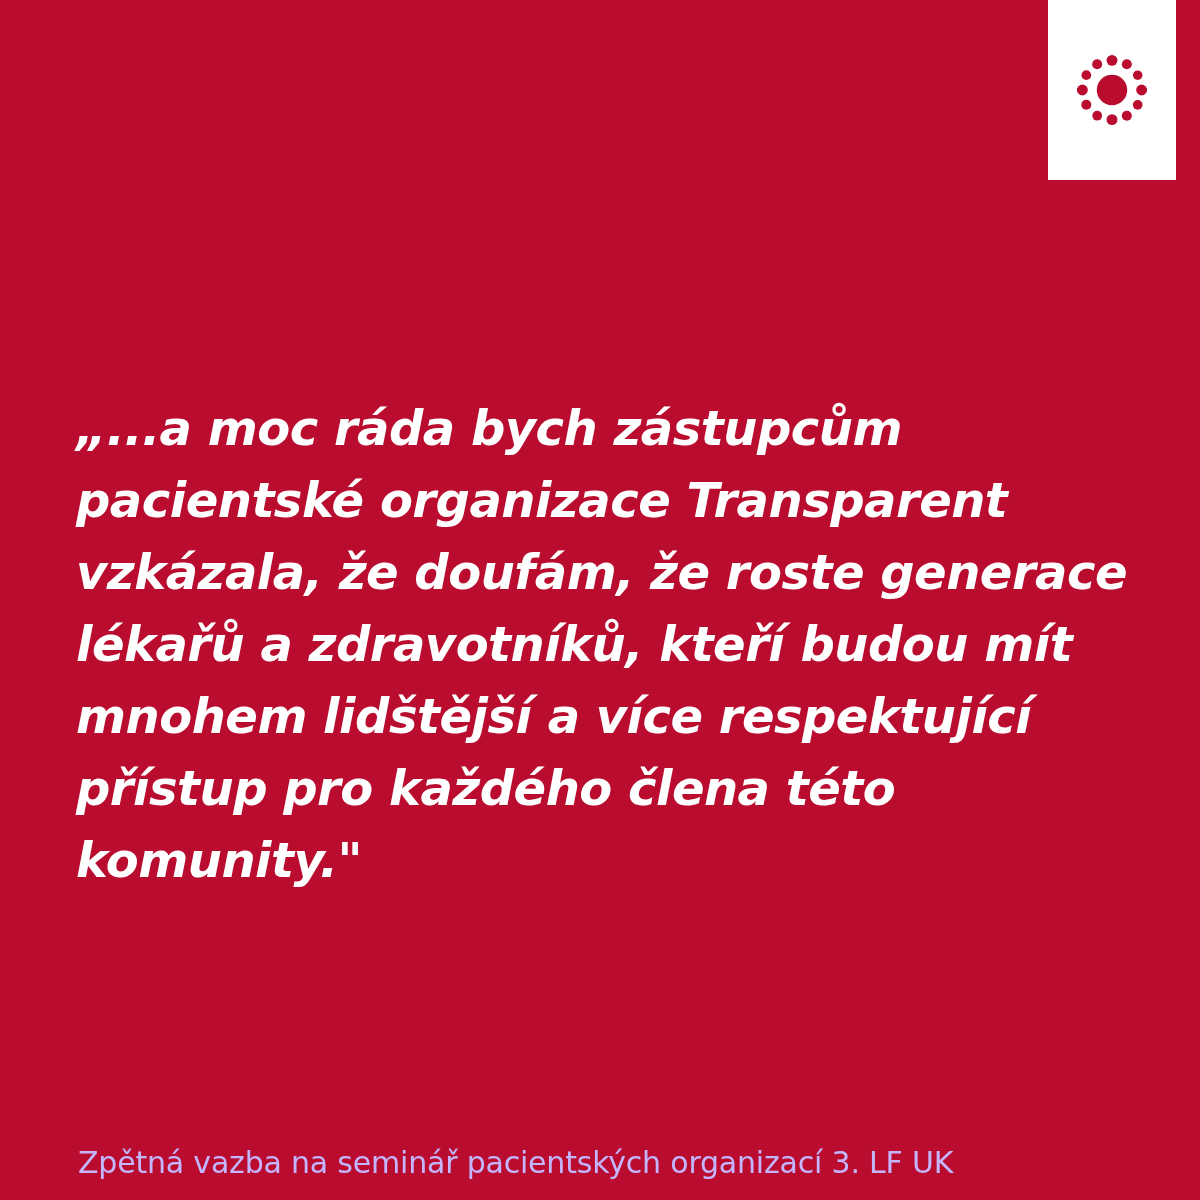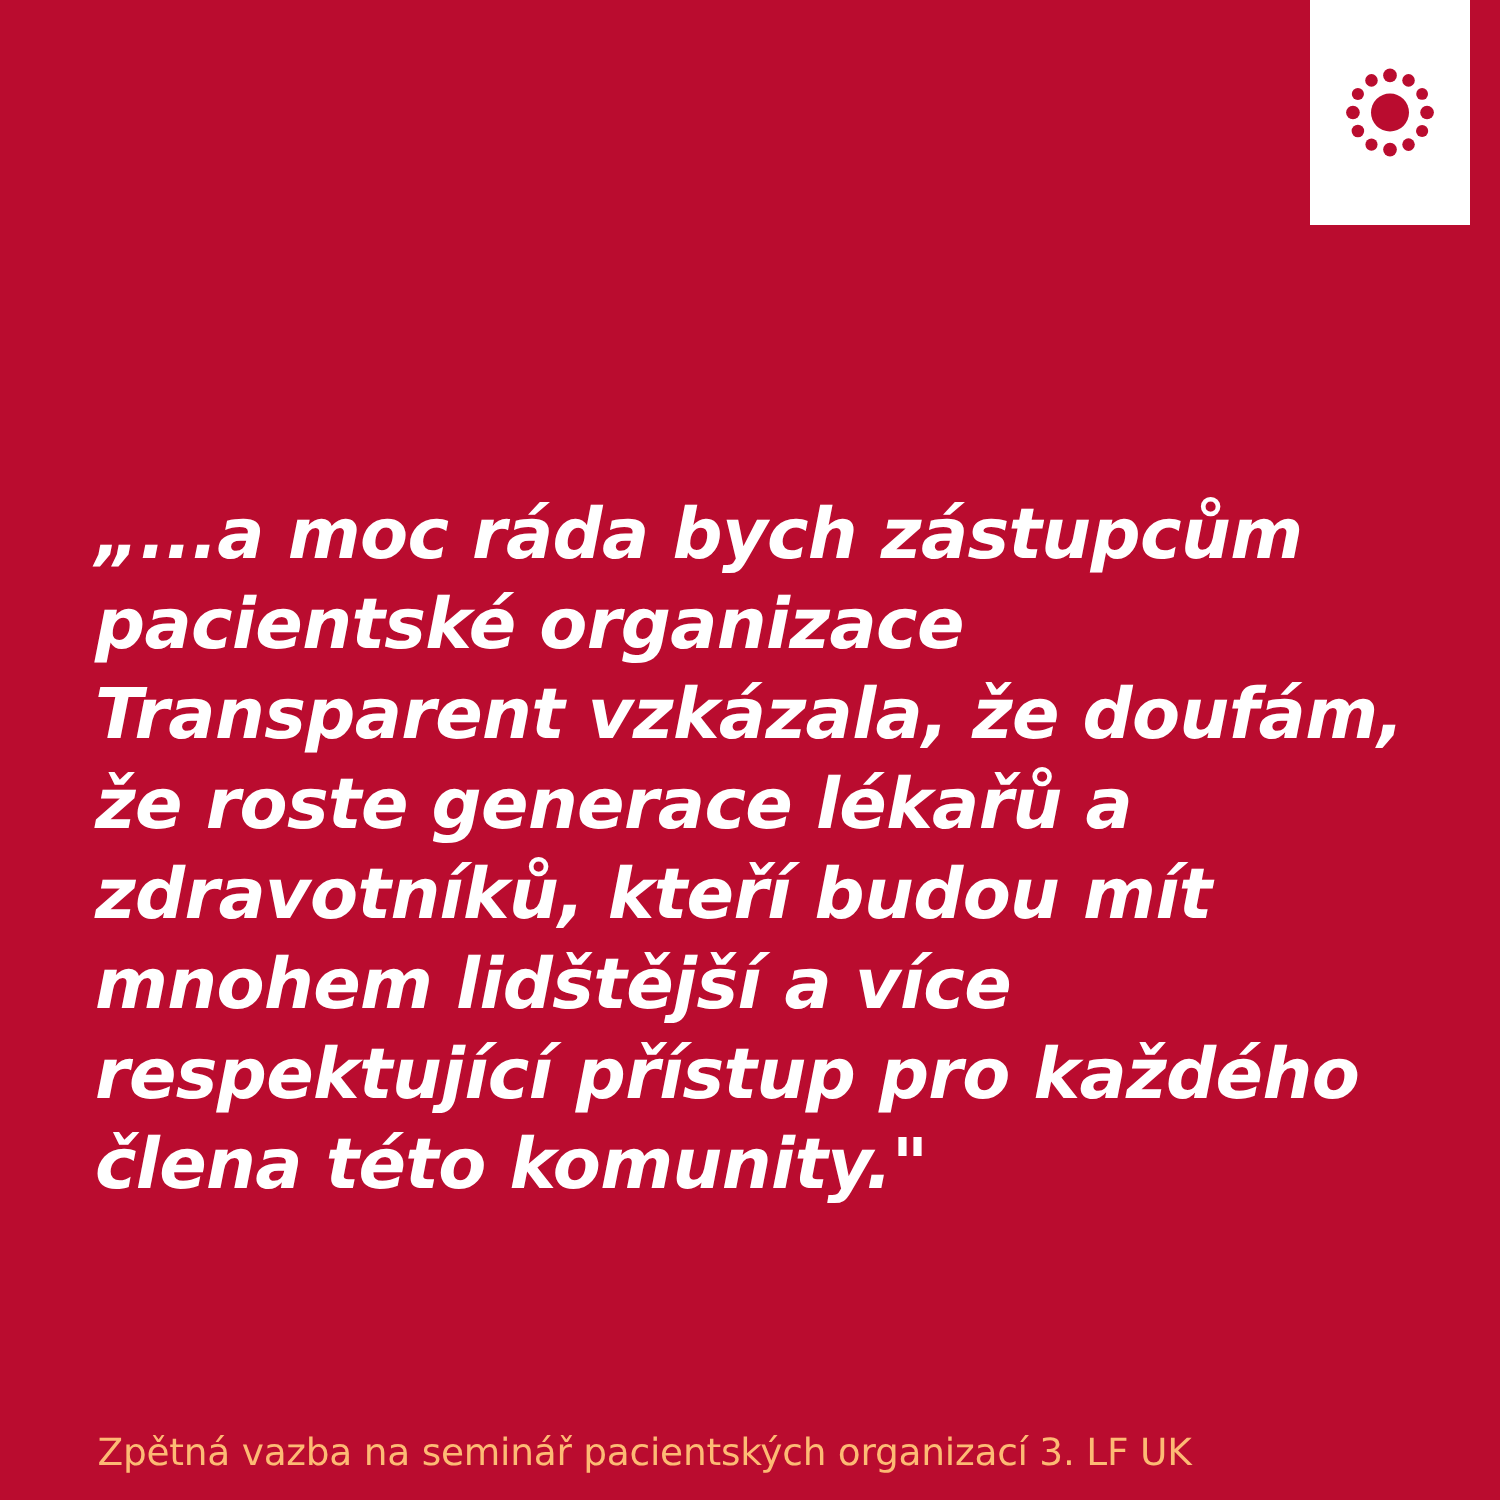--- a/index.html
+++ b/index.html
@@ -37,33 +37,33 @@
   
   .quote {
     position: absolute;
     left: 76px;
     top: 392px;
     width: 1070px;
     color: #ffffff;
     font-family: "DejaVu Sans", sans-serif;
     font-style: italic;
     font-weight: 700;
-    font-size: 56px;
+    font-size: 48px;
     line-height: 72px;
     letter-spacing: -0.5px;
     white-space: pre-wrap;
   }
 
   
   .caption {
     position: absolute;
     left: 78px;
     bottom: 18px;
     width: 1080px;
-    color: #fdba74;
+    color: #c4b5fd;
     font-family: "DejaVu Sans", sans-serif;
     font-style: normal;
     font-weight: 400;
     font-size: 30px;
     line-height: 38px;
     letter-spacing: -0.2px;
   }
 </style>
 </head>
 <body>

